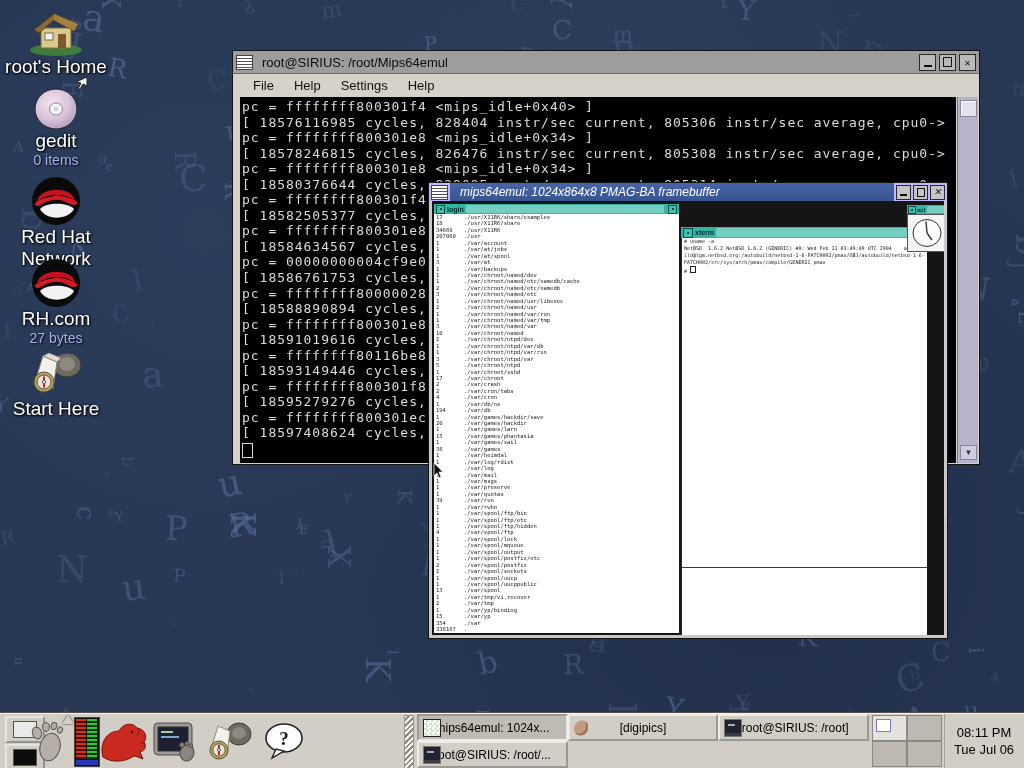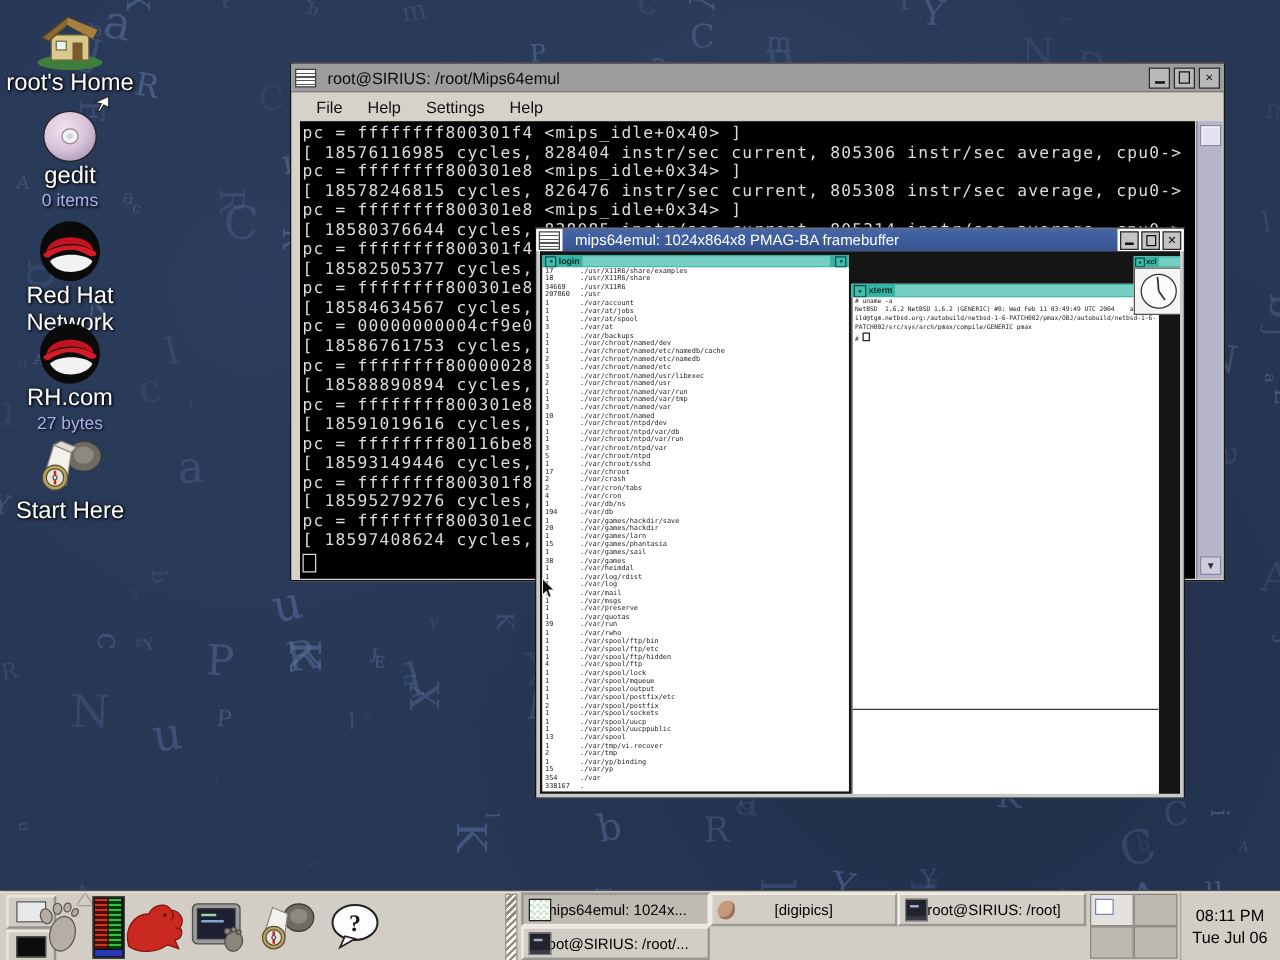--- a/index.html
+++ b/index.html
@@ -44,22 +44,22 @@
   .t-pad{padding:2px 0 0 2px;}
   .t-cursor{width:9px;height:13px;border:1px solid #d8d8d8;margin:2px 0 0 2px;}
   .t-scroll{position:absolute;left:724px;top:46px;width:20px;height:366px;background:#b6b4c8;
      border-left:1px solid #7a7890;}
   .t-thumb{position:absolute;left:2px;top:3px;width:15px;height:15px;background:#e4e2ee;
      border:1px solid #8a88a0;box-shadow:inset 1px 1px 0 #fff;}
   .t-arrow{position:absolute;left:2px;bottom:3px;width:15px;height:13px;background:#cfcddd;
      border:1px solid #8a88a0;font-size:8px;color:#333;text-align:center;line-height:13px;}
   
   #fb-win{left:428px;top:182px;width:518px;height:455px;background:#c9c9c9;z-index:3;}
-  .f-titlebar{position:absolute;left:0;top:0;right:0;height:18px;background:#ffffff;
-     display:flex;align-items:center;}
+  .f-titlebar{position:absolute;left:0;top:0;right:0;height:18px;background:#c4b5fd;
+     display:flex;align-items:center;font-style:italic;}
   .f-blue{flex:1;align-self:stretch;background:linear-gradient(#4766a8,#36548f);
      display:flex;align-items:center;margin-right:2px;}
   .f-title{font-size:12px;color:#fff;padding-left:10px;white-space:nowrap;}
   .f-btn{width:13px;height:13px;margin-right:2px;background:#c4c4c4;border:1px solid #2a2a2a;
      display:flex;align-items:center;justify-content:center;font-size:9px;color:#111;flex:0 0 auto;}
   .f-btn .sq{width:6px;height:7px;border:1px solid #111;}
   .f-btn .mn{width:7px;height:2px;background:#111;margin-top:6px;}
   .f-content{position:absolute;left:3px;top:18px;right:3px;bottom:3px;background:#151515;overflow:hidden;}
   
   .twm{position:absolute;background:#fff;}

